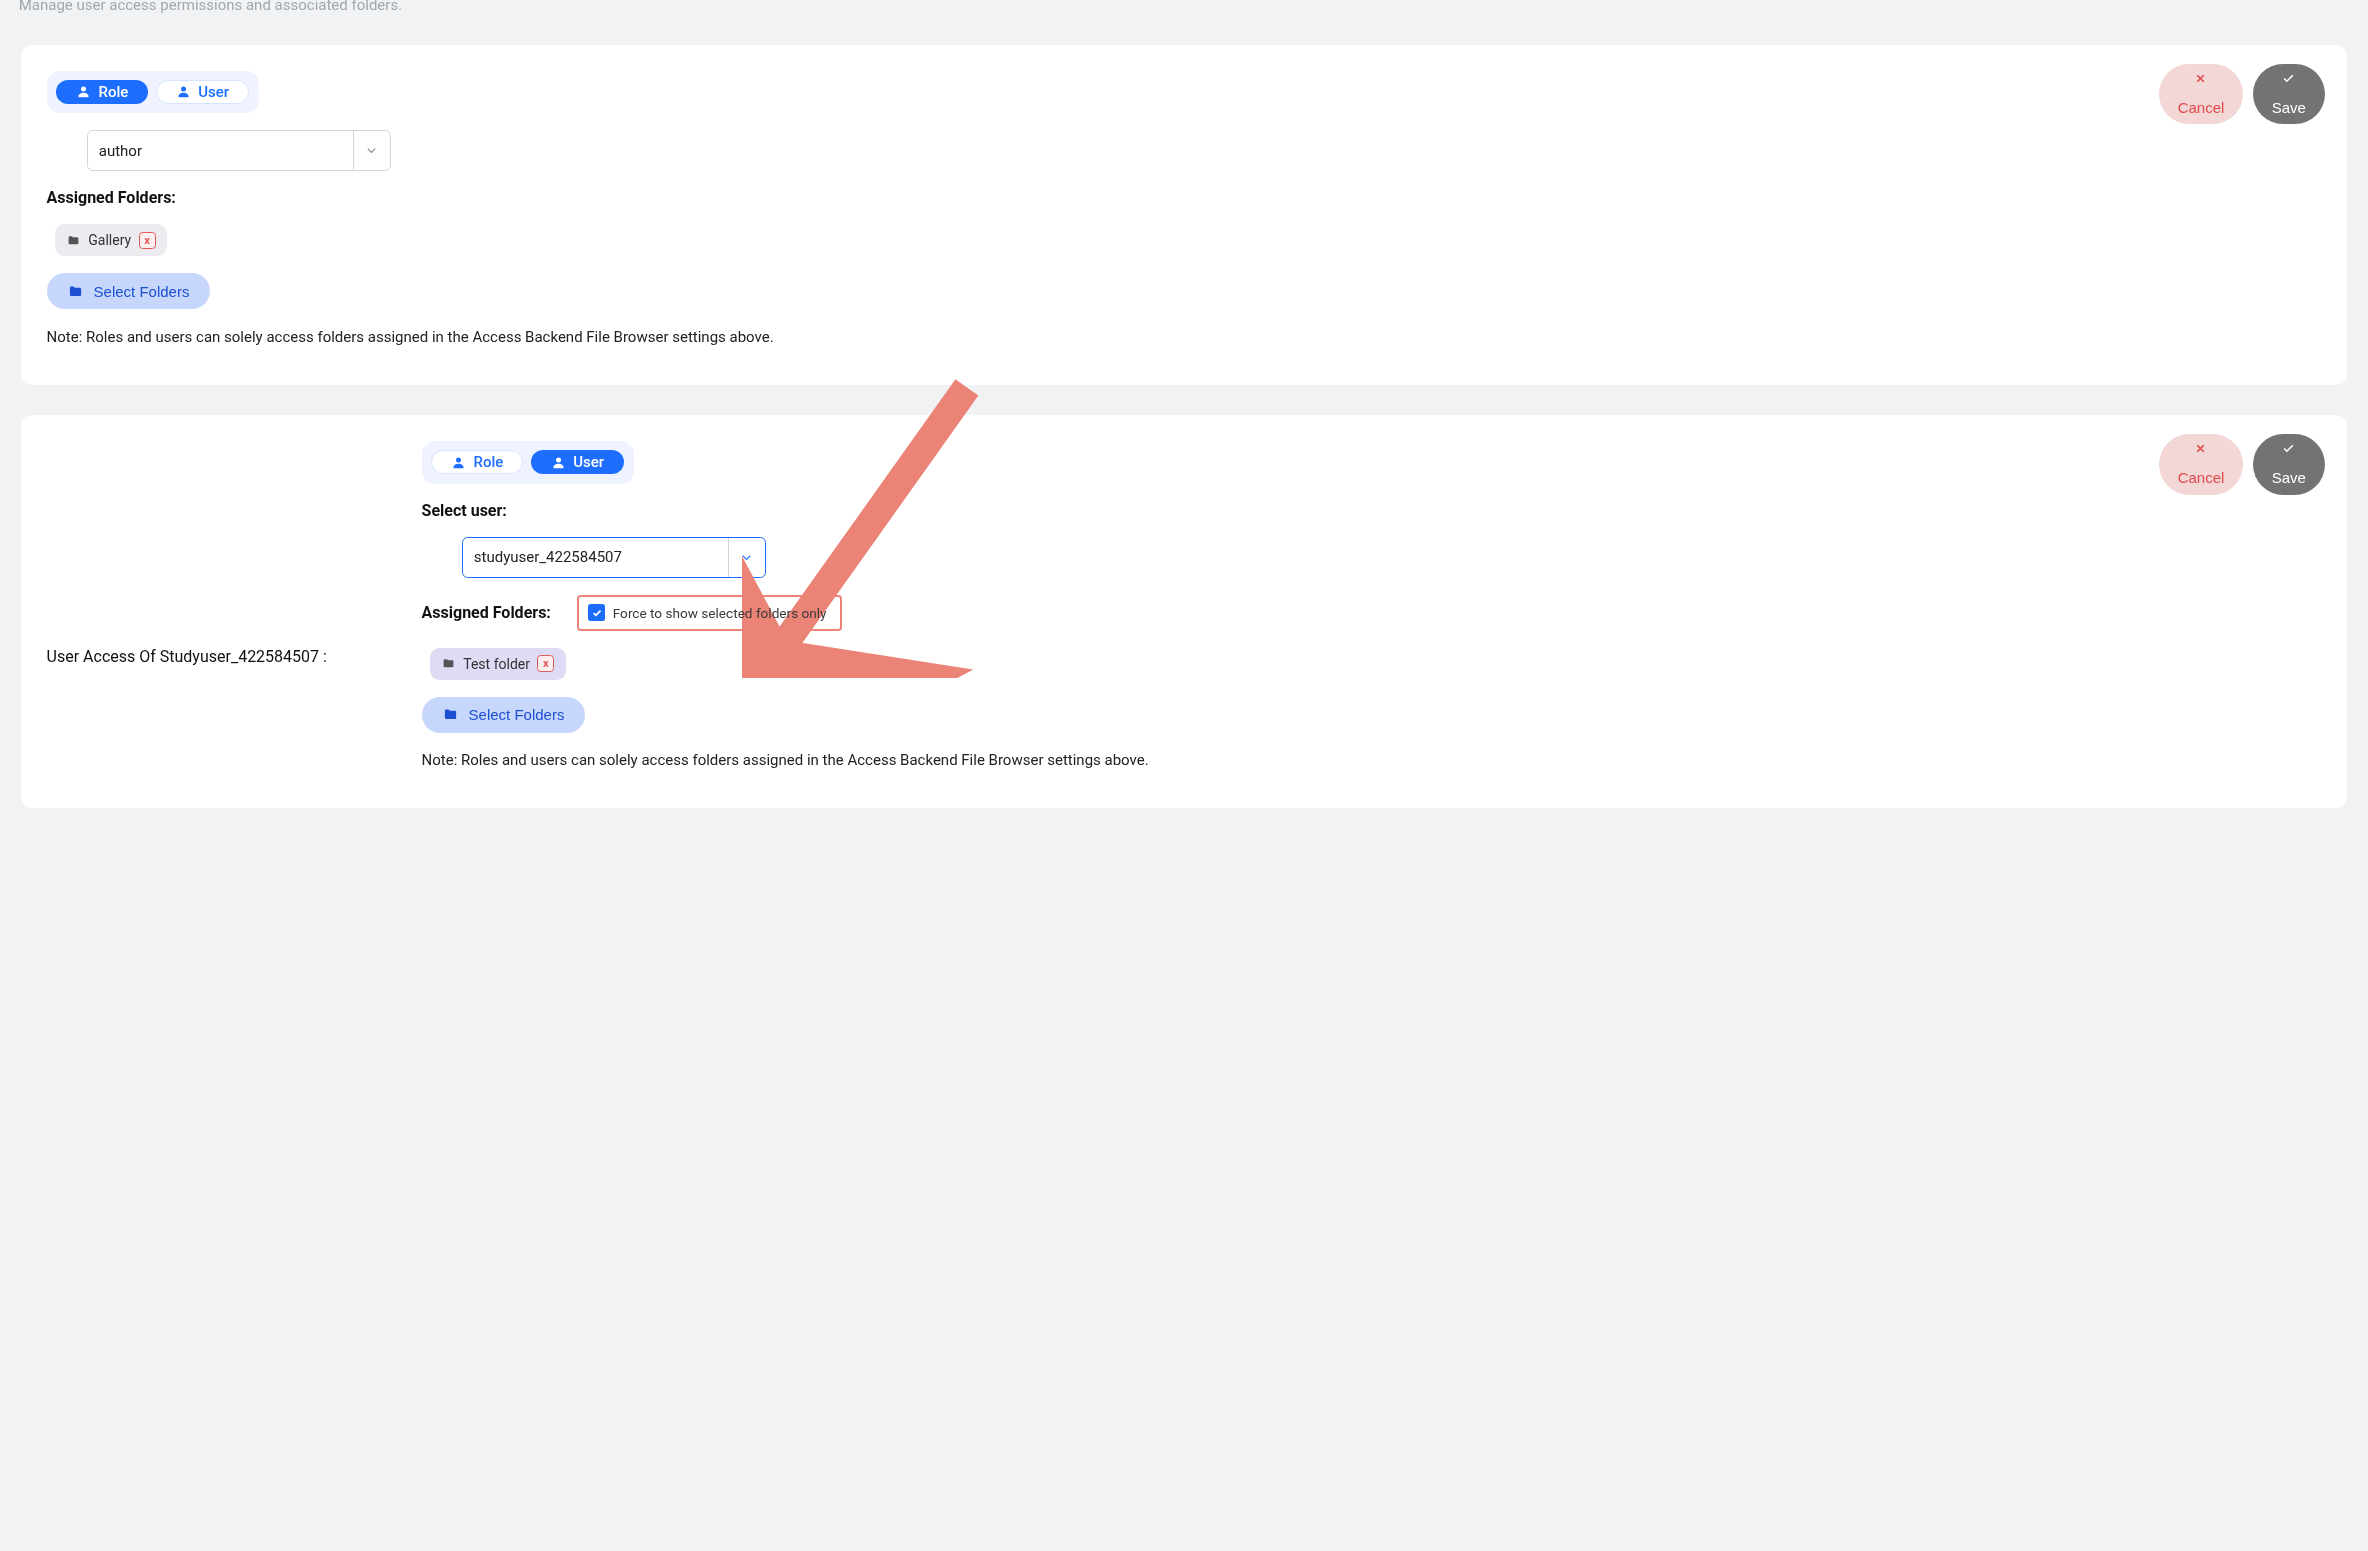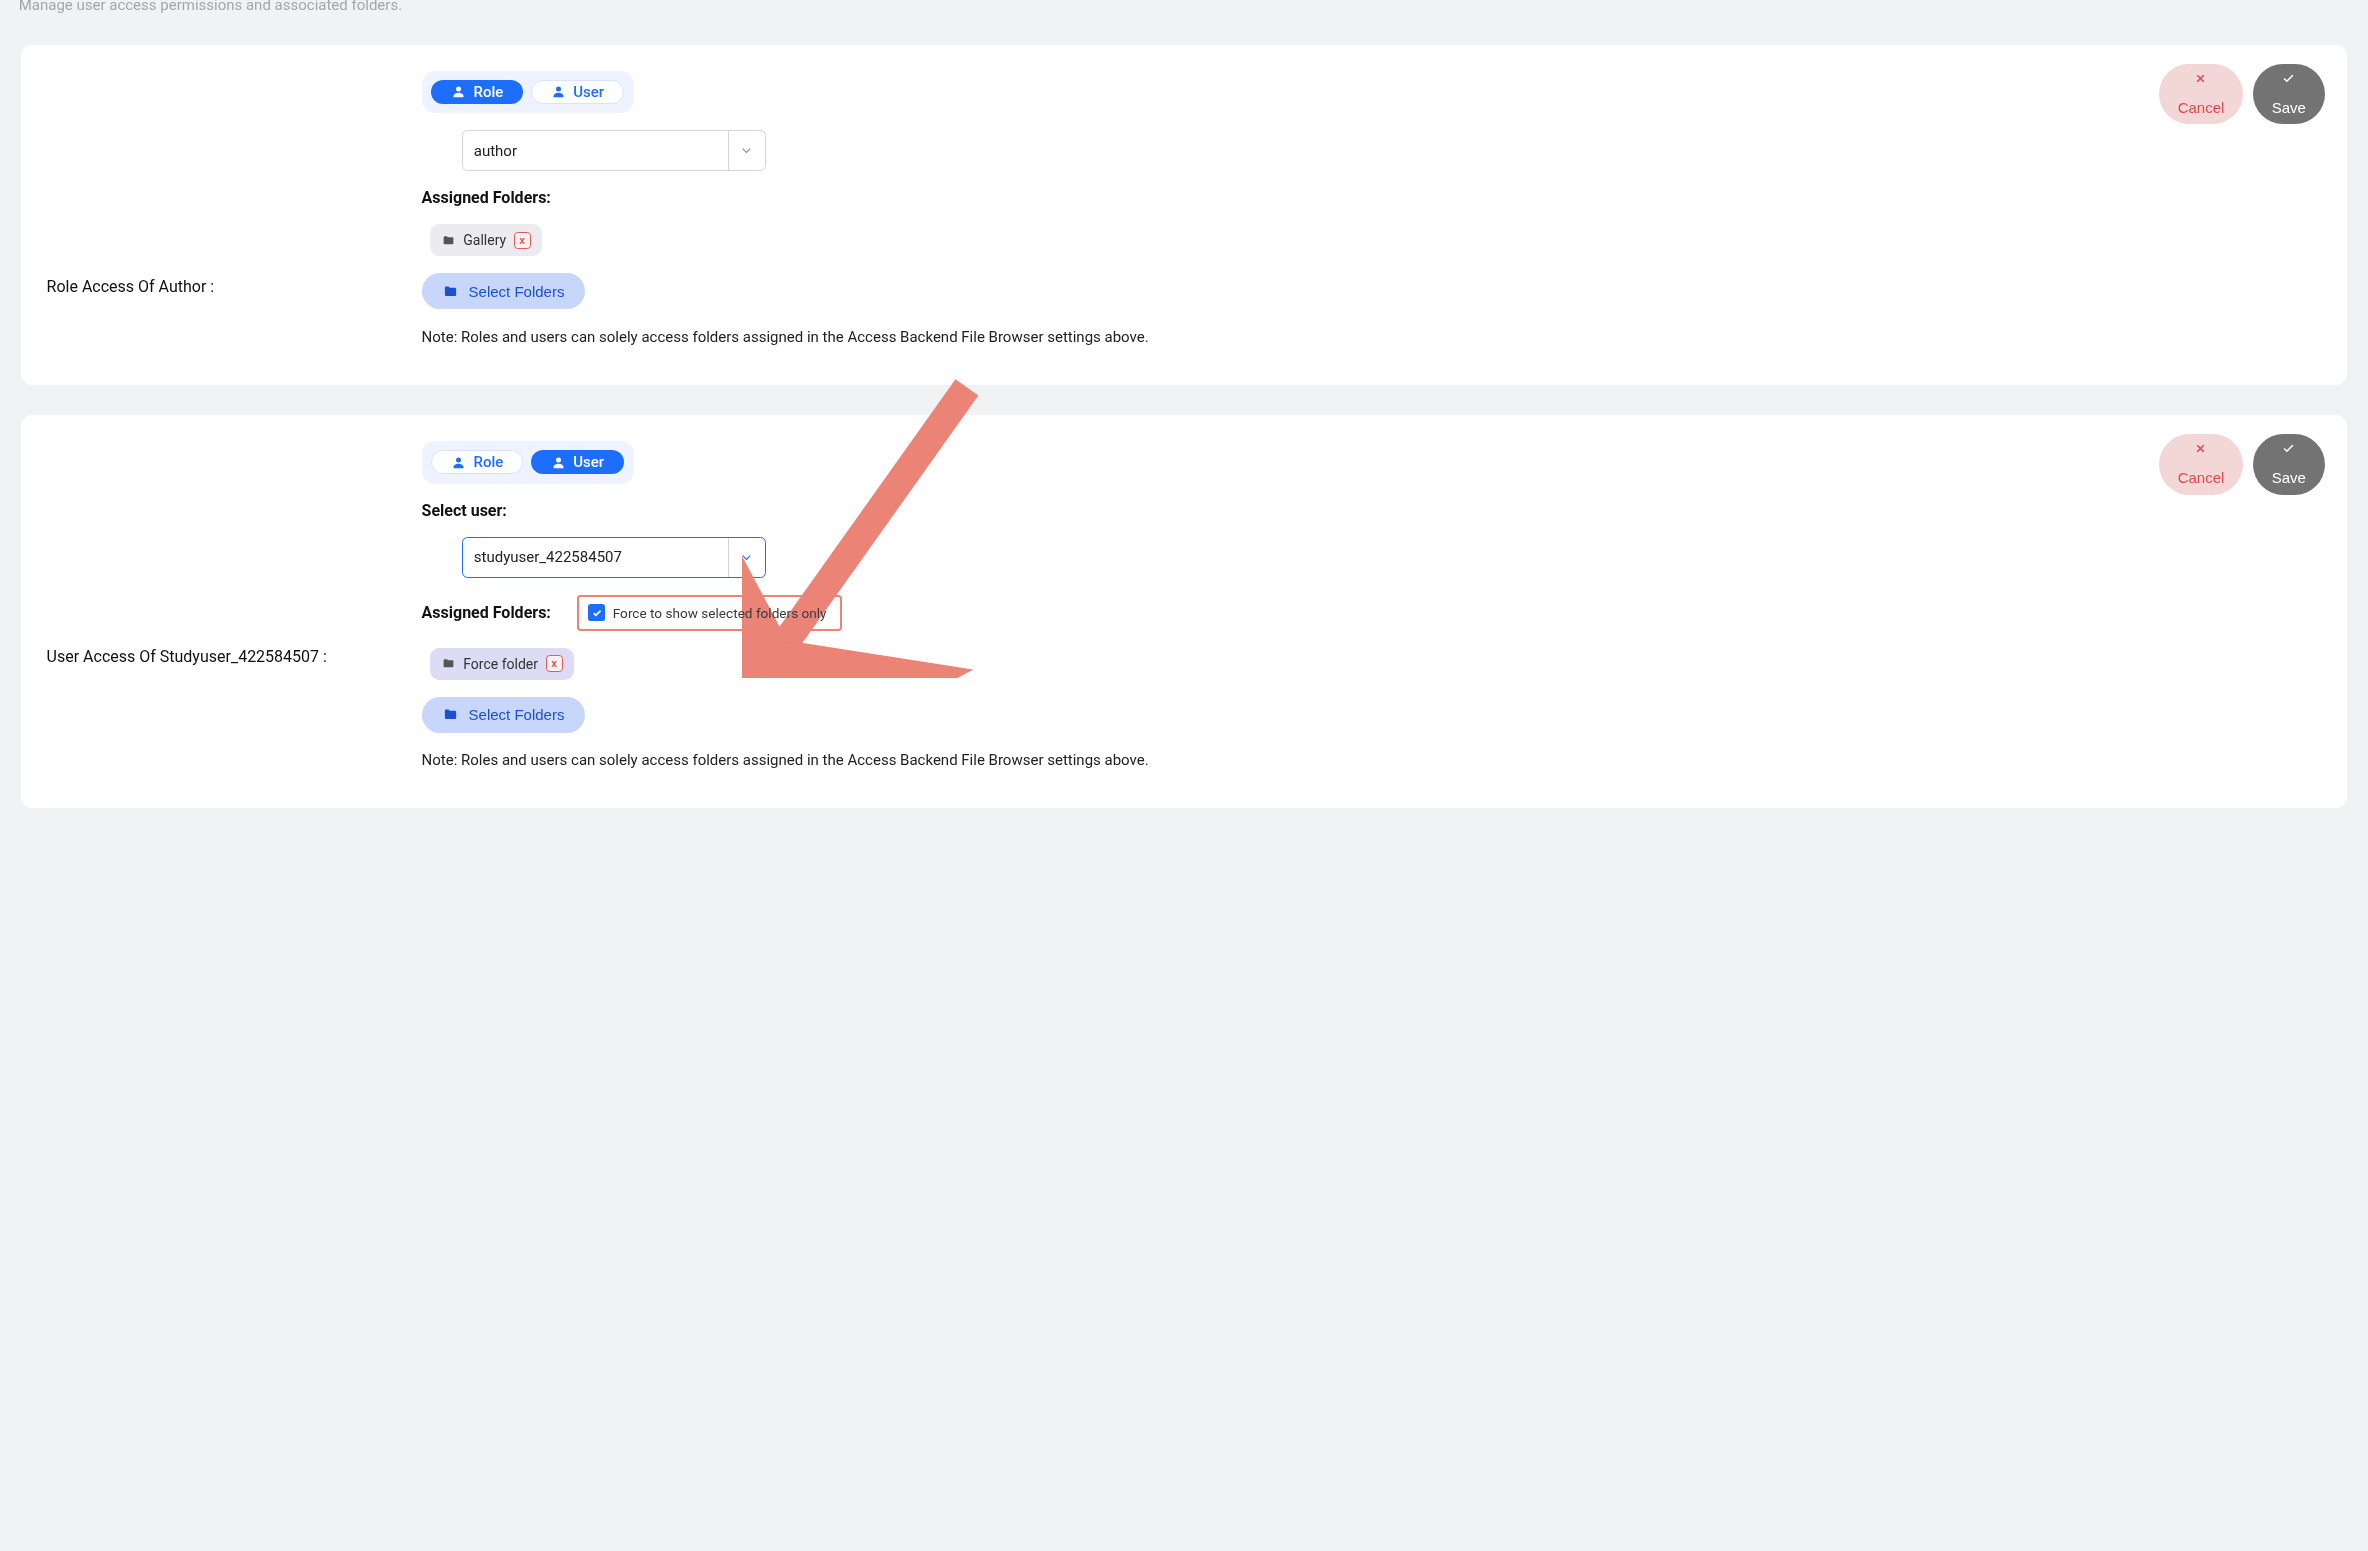--- a/index.html
+++ b/index.html
@@ -238,21 +238,20 @@
       <span class="icon">
         <svg width="13" height="13" viewBox="0 0 24 24" fill="none" stroke="currentColor" stroke-width="3">
             <path d="M20 6L9 17l-5-5"></path>
           </svg>
       </span>
       <span>Save</span>
     </button>
   </div>
 
   <div class="card-row">
-    <div class="left-label">Role Access Of Author :</div>
 
     <div class="right-content">
       <div class="toggle-wrap">
         <div class="pill active">
           <span class="icon">
             <svg width="15" height="15" viewBox="0 0 24 24" fill="currentColor">
                 <circle cx="12" cy="8" r="4"></circle>
                 <path d="M4 20c0-4 4-6 8-6s8 2 8 6v1H4z"></path>
               </svg>
           </span>
@@ -384,21 +383,21 @@
         </div>
       </div>
 
       <div class="chip-row">
         <div class="chip purple">
           <span class="icon">
             <svg width="15" height="13" viewBox="0 0 24 24" fill="#555">
                 <path d="M3 6a2 2 0 0 1 2-2h4l2 2h8a2 2 0 0 1 2 2v9a2 2 0 0 1-2 2H5a2 2 0 0 1-2-2z"></path>
               </svg>
           </span>
-          <span>Force folder</span>
+          <span>Test folder</span>
           <span class="remove">x</span>
         </div>
       </div>
 
       <button class="select-folders-btn">
         <span class="icon">
           <svg width="17" height="15" viewBox="0 0 24 24" fill="currentColor">
               <path d="M3 6a2 2 0 0 1 2-2h4l2 2h8a2 2 0 0 1 2 2v9a2 2 0 0 1-2 2H5a2 2 0 0 1-2-2z"></path>
             </svg>
         </span>

